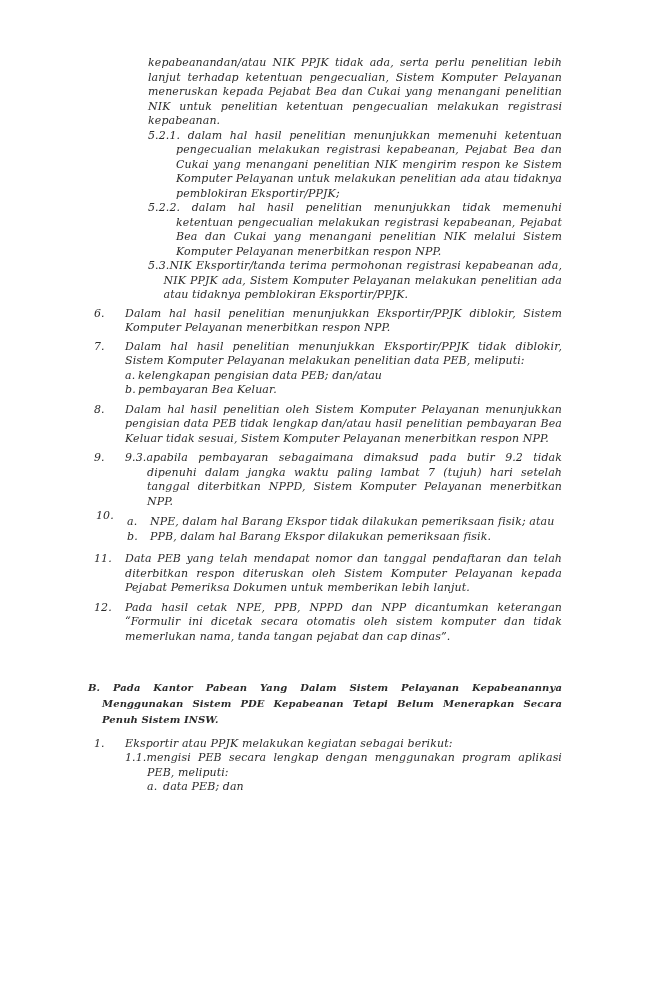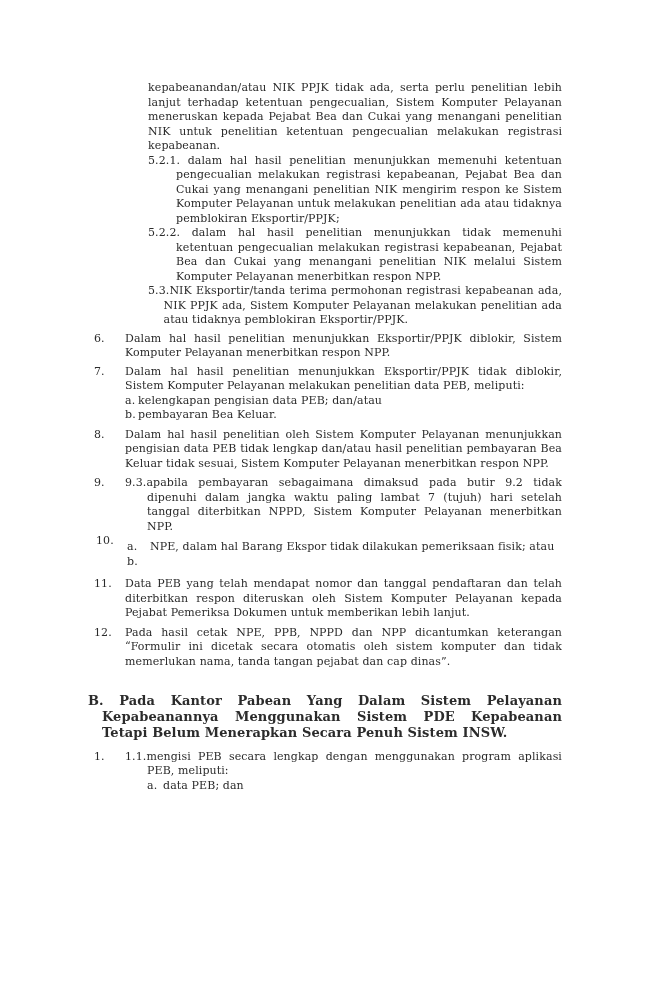--- a/index.html
+++ b/index.html
@@ -9,22 +9,23 @@
   .page {
     position: relative;
     width: 654px;
     height: 804px;
     background: #ffffff;
     color: #2b2b2b;
     font-family: "DejaVu Serif", "Liberation Serif", serif;
     font-size: 11px;
     line-height: 14.5px;
     letter-spacing: 0.1px;
-    padding: 81px 92px 0 88px;
+    padding: 56px 92px 0 88px;
     overflow: hidden;
+    font-style: italic;
   }
 
   p { margin: 0; }
   .jtext { text-align: justify; }
 
   
   .indent-block { margin-left: 60px; }
 
   
   .hang {
@@ -48,26 +49,26 @@
   
   .ablist .row { display: flex; }
   .ablist .row > .marker-sm { flex: 0 0 13px; }
   .ablist .row > .marker-lg { flex: 0 0 23px; }
   .ablist .row > .marker-a  { flex: 0 0 16px; }
   .ablist.gap { margin-top: 6px; }
 
   
   .bhead {
     font-weight: bold;
-    font-size: 13px;
+    font-size: 10px;
     line-height: 16.2px;
     text-align: justify;
     padding-left: 14px;
     text-indent: -14px;
-    margin-top: 24px;
+    margin-top: 36px;
   }
 </style>
 </head>
 <body>
 
 <div class="page">
 
   <div class="indent-block">
     <p class="jtext">kepabeanandan/atau NIK PPJK tidak ada, serta perlu penelitian lebih lanjut terhadap ketentuan pengecualian, Sistem Komputer Pelayanan meneruskan kepada Pejabat Bea dan Cukai yang menangani penelitian NIK untuk penelitian ketentuan pengecualian melakukan registrasi kepabeanan.</p>
 
@@ -123,20 +124,21 @@
   <div class="item mt0">
     <span class="num">10.</span>
     <div class="body">
       <div class="ablist gap">
         <div class="row">
           <span class="marker-lg">a.</span>
           <span>NPE, dalam hal Barang Ekspor tidak dilakukan pemeriksaan fisik; atau</span>
         </div>
         <div class="row">
           <span class="marker-lg">b.</span>
+          <span>PPB, dalam hal Barang Ekspor dilakukan pemeriksaan fisik.</span>
         </div>
       </div>
     </div>
   </div>
 
   <div class="item mt2">
     <span class="num">11.</span>
     <div class="body">
         <p class="jtext">Data PEB yang telah mendapat nomor dan tanggal pendaftaran dan telah diterbitkan respon diteruskan oleh Sistem Komputer Pelayanan kepada Pejabat Pemeriksa Dokumen untuk memberikan lebih lanjut.</p>
       </div>
@@ -147,20 +149,21 @@
     <div class="body">
         <p class="jtext">Pada hasil cetak NPE, PPB, NPPD dan NPP dicantumkan keterangan “Formulir ini dicetak secara otomatis oleh sistem komputer dan tidak memerlukan nama, tanda tangan pejabat dan cap dinas”.</p>
       </div>
   </div>
 
   <div class="bhead"><span>B.</span> <span>Pada Kantor Pabean Yang Dalam Sistem Pelayanan Kepabeanannya Menggunakan Sistem PDE Kepabeanan Tetapi Belum Menerapkan Secara Penuh Sistem INSW.</span></div>
 
   <div class="item mt8">
     <span class="num">1.</span>
     <div class="body">
+      <p class="jtext">Eksportir atau PPJK melakukan kegiatan sebagai berikut:</p>
       <div class="hang" style="--h:22px"><span>1.1.</span><span>mengisi PEB secara lengkap dengan menggunakan program aplikasi PEB, meliputi:</span>
         <div class="ablist row-wrap">
           <div class="row">
             <span class="marker-a">a.</span>
             <span>data PEB; dan</span>
           </div>
         </div>
       </div>
     </div>
   </div>

